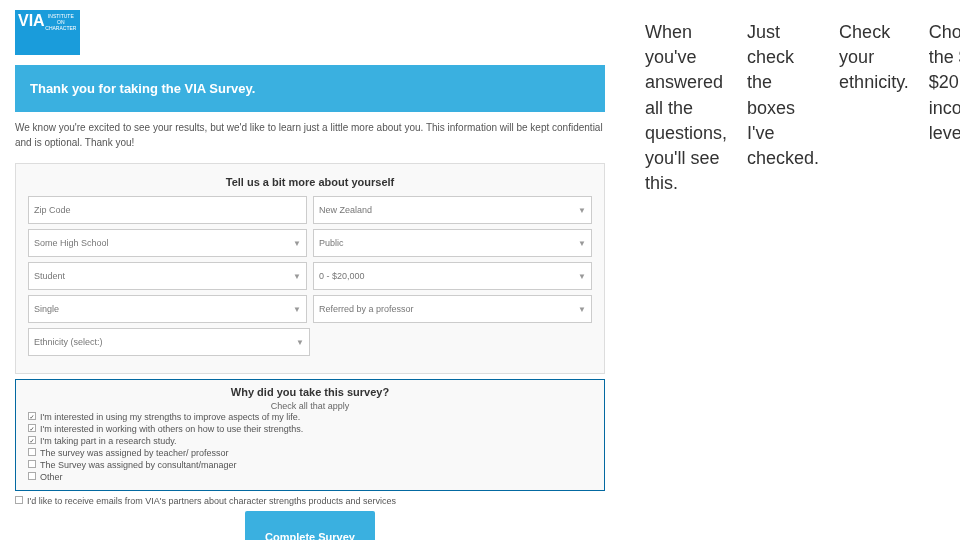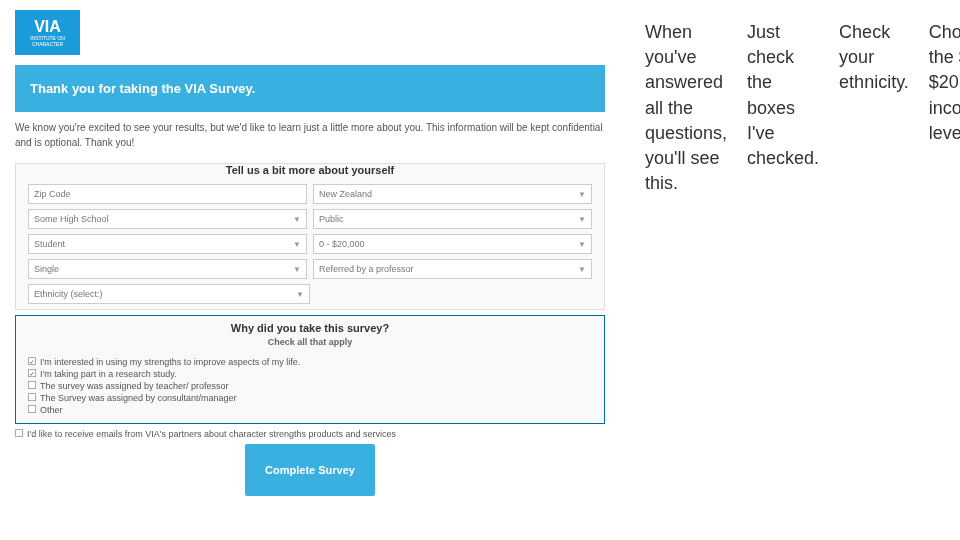--- a/index.html
+++ b/index.html
@@ -26,22 +26,22 @@
       padding: 10px 15px;
       display: flex;
       align-items: center;
     }
 
     .logo-box {
       width: 65px;
       height: 45px;
       background: #1a9cdb;
       display: flex;
-      flex-direction: column;
-      align-items: center;
+      flex-direction: row;
+      align-items: flex-start;
       justify-content: center;
       padding: 3px;
     }
 
     .logo-text-via {
       color: #fff;
       font-size: 16px;
       font-weight: bold;
       line-height: 1;
     }
@@ -69,40 +69,40 @@
       font-size: 10px;
       color: #555;
       line-height: 1.5;
     }
 
     
     .survey-form {
       margin: 5px 15px;
       border: 1px solid #ddd;
       background: #f9f9f9;
-      padding: 0 12px;
+      padding: 12px 12px;
     }
 
     .form-title {
       text-align: center;
       font-size: 11px;
       font-weight: bold;
       color: #333;
       margin-bottom: 8px;
     }
 
     .form-row {
       display: flex;
       gap: 6px;
       margin-bottom: 5px;
     }
 
     .form-input {
       flex: 1;
-      height: 20px;
+      height: 28px;
       border: 1px solid #ccc;
       background: #fff;
       font-size: 9px;
       padding: 2px 5px;
       color: #777;
       display: flex;
       align-items: center;
       justify-content: space-between;
     }
 
@@ -124,22 +124,21 @@
       font-size: 11px;
       font-weight: bold;
       color: #333;
       margin-bottom: 3px;
     }
 
     .why-subtitle {
       text-align: center;
       font-size: 9px;
       color: #666;
-      margin-bottom: 10px;
-      font-weight: bold;
+      margin-bottom: 1px;
     }
 
     .checkbox-item {
       display: flex;
       align-items: flex-start;
       gap: 4px;
       margin-bottom: 2px;
       font-size: 9px;
       color: #555;
     }
@@ -283,20 +282,24 @@
   <div class="why-section">
     <div class="why-title">Why did you take this survey?</div>
     <div class="why-subtitle">Check all that apply</div>
 
     <div class="checkbox-item">
       <div class="checkbox-box checked"></div>
       <span>I'm interested in using my strengths to improve aspects of my life.</span>
     </div>
     <div class="checkbox-item">
       <div class="checkbox-box checked"></div>
+      <span>I'm interested in working with others on how to use their strengths.</span>
+    </div>
+    <div class="checkbox-item">
+      <div class="checkbox-box checked"></div>
       <span>I'm taking part in a research study.</span>
     </div>
     <div class="checkbox-item">
       <div class="checkbox-box"></div>
       <span>The survey was assigned by teacher/ professor</span>
     </div>
     <div class="checkbox-item">
       <div class="checkbox-box"></div>
       <span>The Survey was assigned by consultant/manager</span>
     </div>

